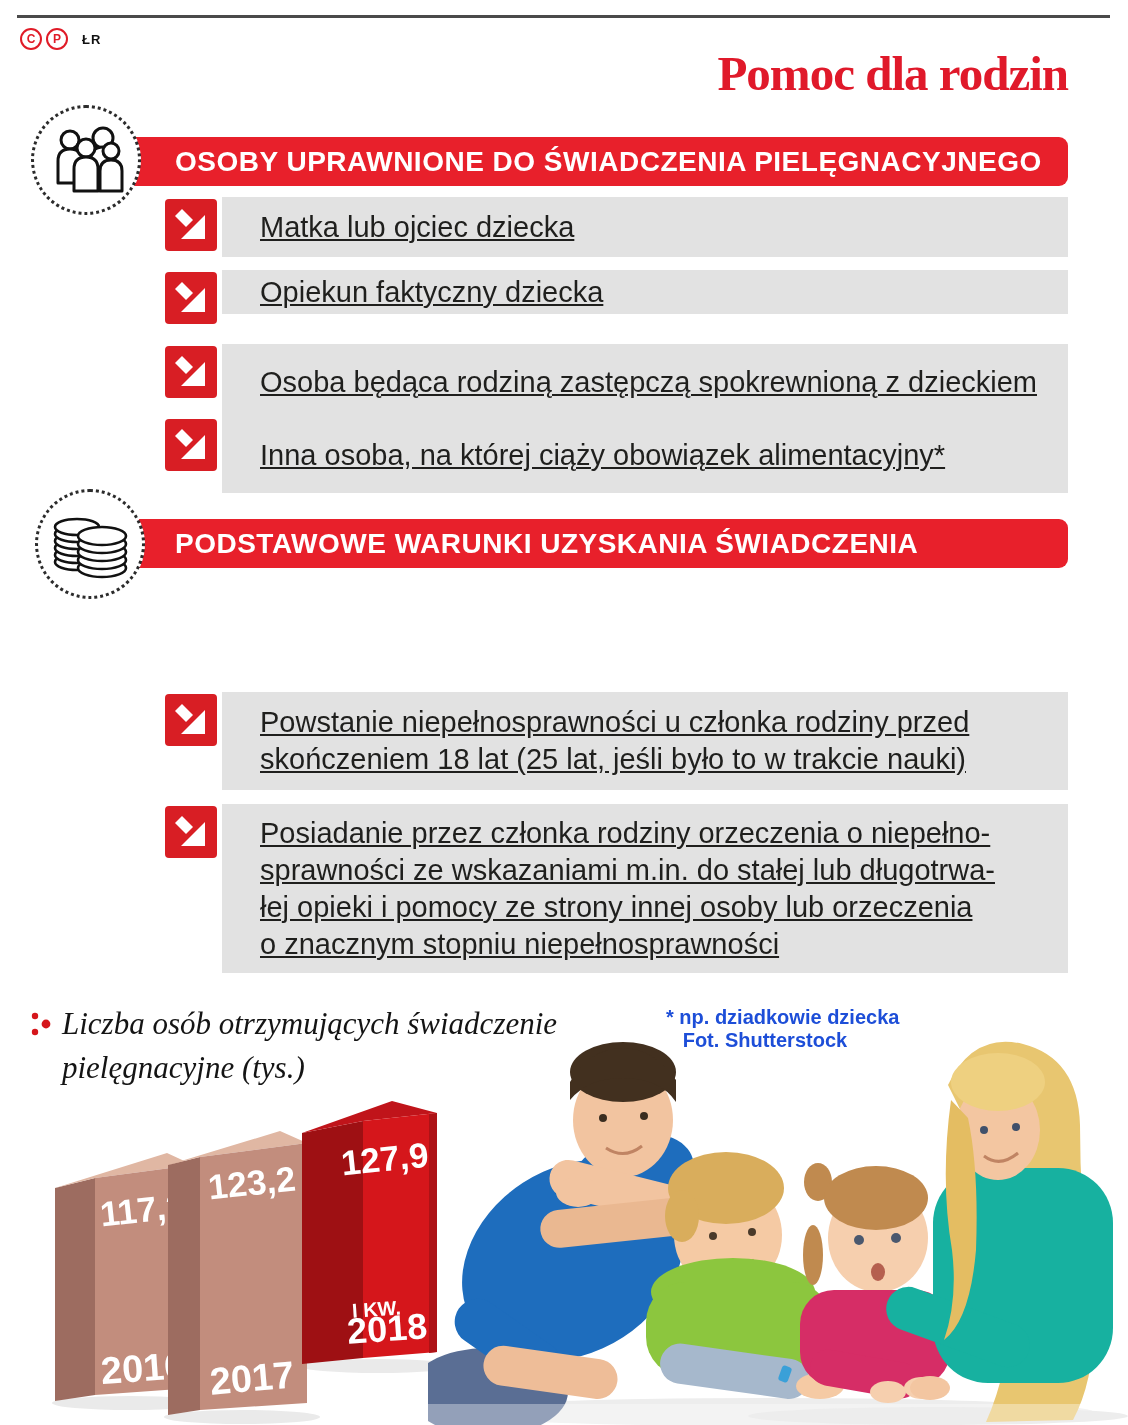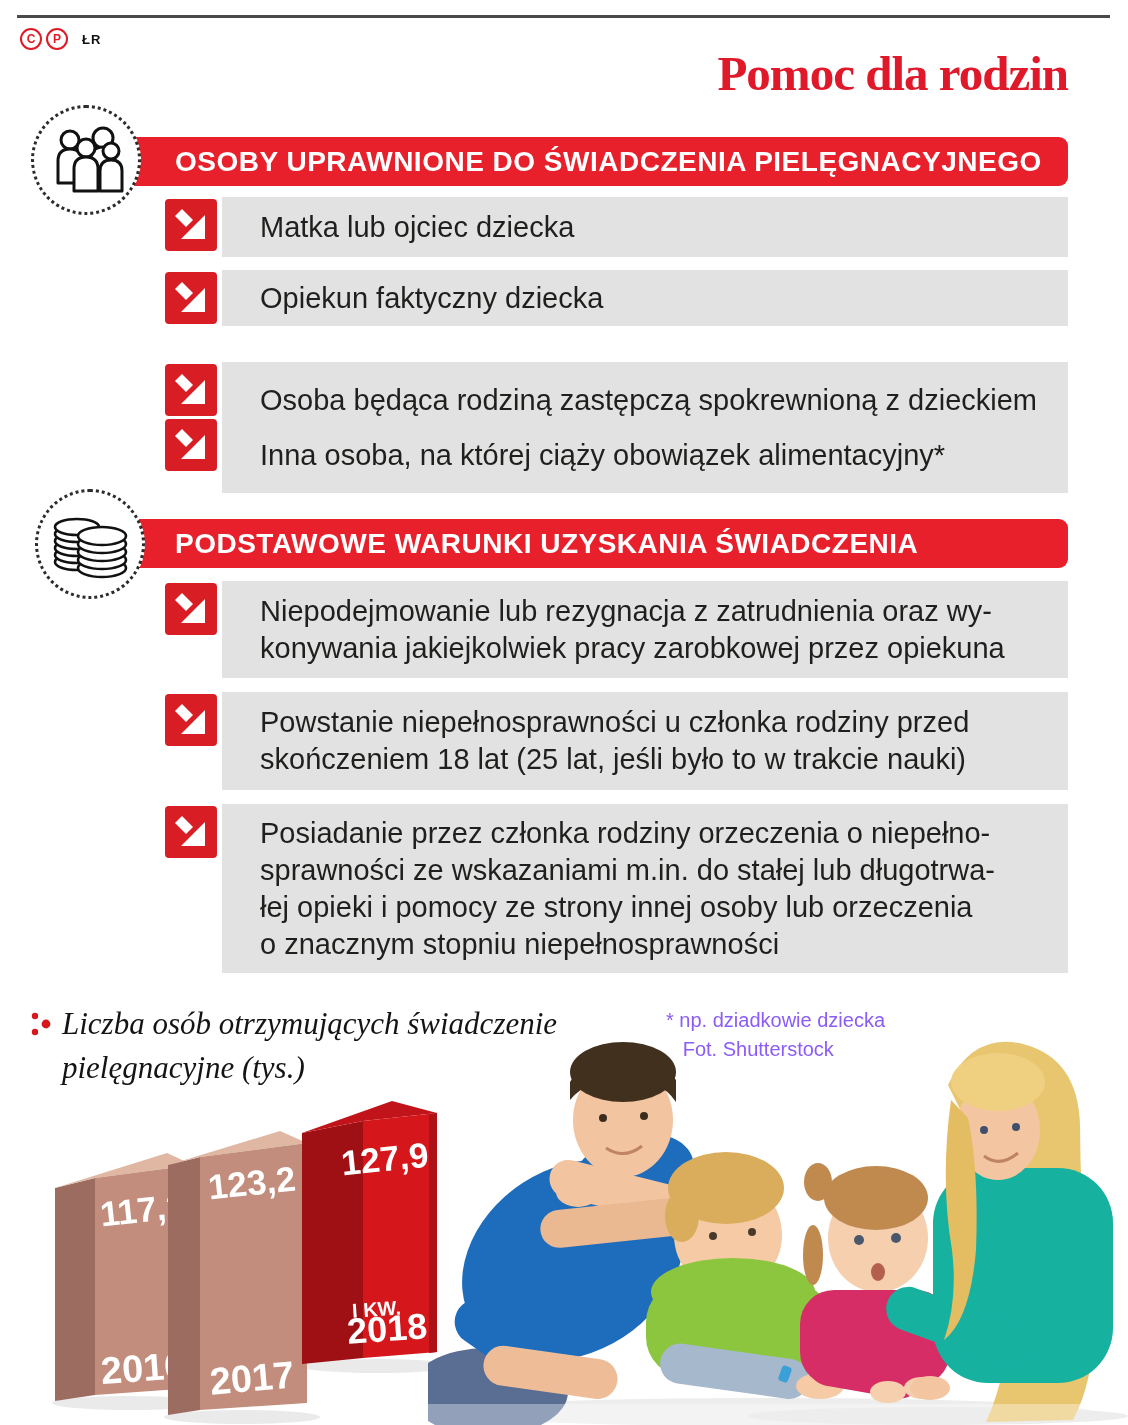--- a/index.html
+++ b/index.html
@@ -14,26 +14,26 @@
          font-weight:bold;font-size:49px;line-height:72px;color:#e0192a;letter-spacing:-1px;}
   .icon-circle{position:absolute;width:104px;height:104px;border:3px dotted #2b2b2b;border-radius:50%;
          background:#fff;display:flex;align-items:center;justify-content:center;z-index:3;}
   .ribbon{position:absolute;left:95px;width:973px;height:49px;background:#e8202b;
          border-radius:0 9px 9px 0;display:flex;align-items:center;z-index:2;}
   .ribbon span{padding-left:80px;color:#fff;font-weight:bold;font-size:28px;letter-spacing:.5px;white-space:nowrap;}
   .row{position:absolute;left:165px;width:903px;}
   .tile{position:absolute;left:0;top:2px;width:52px;height:52px;background:#d81e24;border-radius:4px;}
   .gbar{position:absolute;left:57px;top:0;width:846px;height:100%;background:#e2e2e2;
         display:flex;align-items:center;}
-  .gbar span{padding-left:38px;font-size:29px;line-height:37px;color:#1f1f1d;white-space:pre-line;}
+  .gbar span{padding-left:38px;font-size:29px;line-height:37px;color:#1f1f1d;white-space:pre-line;text-decoration:underline;}
   .chart-title{position:absolute;left:62px;top:1002px;font-family:Liberation Serif, serif;
         font-style:italic;font-size:31px;line-height:44px;color:#141414;white-space:pre-line;}
   .dots-bullet{position:absolute;left:30px;top:1012px;}
-  .footnote{position:absolute;left:666px;top:1006px;font-size:20px;line-height:29px;font-weight:normal;
-        color:#8b5cf6;white-space:pre;}
+  .footnote{position:absolute;left:666px;top:1006px;font-size:20px;line-height:23px;font-weight:bold;
+        color:#1d4ed8;white-space:pre;}
   .chart-svg{position:absolute;left:30px;top:1085px;}
   .photo-svg{position:absolute;left:428px;top:1020px;}
   svg text{font-family:"Liberation Sans",sans-serif;font-weight:bold;}
 </style>
 </head>
 <body>
 
 <div class="page">
 
   <div class="top-rule"></div>
@@ -70,34 +70,34 @@
           <g fill="#fff">
             <polygon points="10,17 17,10 28,21 21,28"></polygon>
             <polygon points="16,40 40,16 40,40"></polygon>
           </g>
         </svg>
     </div>
     <div class="gbar">
         <span>Matka lub ojciec dziecka</span>
       </div>
   </div>
-  <div class="row" style="top:270px;height:56px;">
+  <div class="row" style="top:270px;height:44px;">
     <div class="tile">
       <svg width="52" height="52" viewBox="0 0 52 52">
           <g fill="#fff">
             <polygon points="10,17 17,10 28,21 21,28"></polygon>
             <polygon points="16,40 40,16 40,40"></polygon>
           </g>
         </svg>
     </div>
     <div class="gbar">
         <span>Opiekun faktyczny dziecka</span>
       </div>
   </div>
-  <div class="row" style="top:362px;height:76px;">
+  <div class="row" style="top:344px;height:76px;">
     <div class="tile">
       <svg width="52" height="52" viewBox="0 0 52 52">
           <g fill="#fff">
             <polygon points="10,17 17,10 28,21 21,28"></polygon>
             <polygon points="16,40 40,16 40,40"></polygon>
           </g>
         </svg>
     </div>
     <div class="gbar">
         <span>Osoba będąca rodziną zastępczą spokrewnioną z dzieckiem</span>
@@ -131,34 +131,20 @@
           <ellipse cx="27" cy="19" rx="22" ry="8"></ellipse>
         <ellipse cx="52" cy="60" rx="24" ry="9"></ellipse>
           <ellipse cx="52" cy="52" rx="24" ry="9"></ellipse>
         <ellipse cx="52" cy="44" rx="24" ry="9"></ellipse>
           <ellipse cx="52" cy="36" rx="24" ry="9"></ellipse>
         <ellipse cx="52" cy="28" rx="24" ry="9"></ellipse>
       </g>
     </svg>
   </div>
 
-  <div class="row" style="top:581px;height:97px;">
-    <div class="tile">
-      <svg width="52" height="52" viewBox="0 0 52 52">
-          <g fill="#fff">
-            <polygon points="10,17 17,10 28,21 21,28"></polygon>
-            <polygon points="16,40 40,16 40,40"></polygon>
-          </g>
-        </svg>
-    </div>
-    <div class="gbar">
-        <span>Niepodejmowanie lub rezygnacja z zatrudnienia oraz wy-
-konywania jakiejkolwiek pracy zarobkowej przez opiekuna</span>
-      </div>
-  </div>
   <div class="row" style="top:692px;height:98px;">
     <div class="tile">
       <svg width="52" height="52" viewBox="0 0 52 52">
           <g fill="#fff">
             <polygon points="10,17 17,10 28,21 21,28"></polygon>
             <polygon points="16,40 40,16 40,40"></polygon>
           </g>
         </svg>
     </div>
     <div class="gbar">

